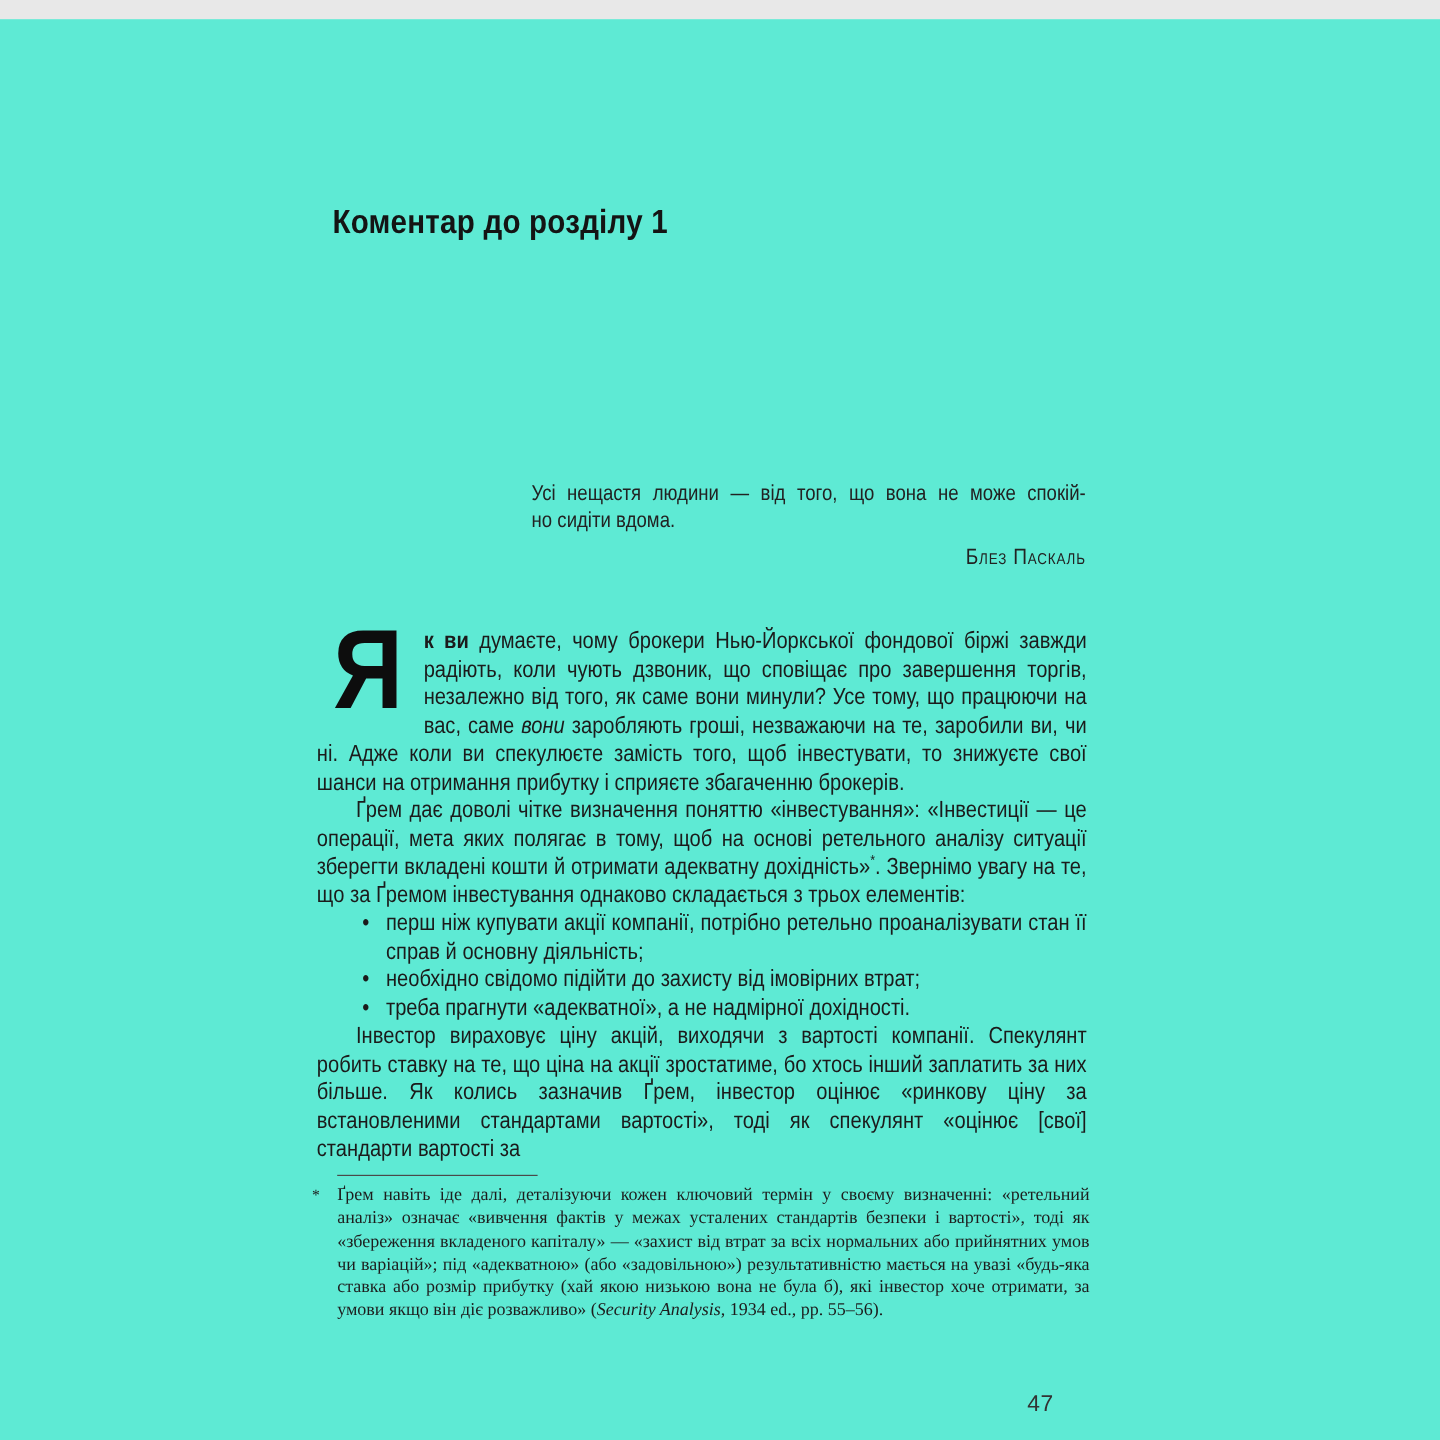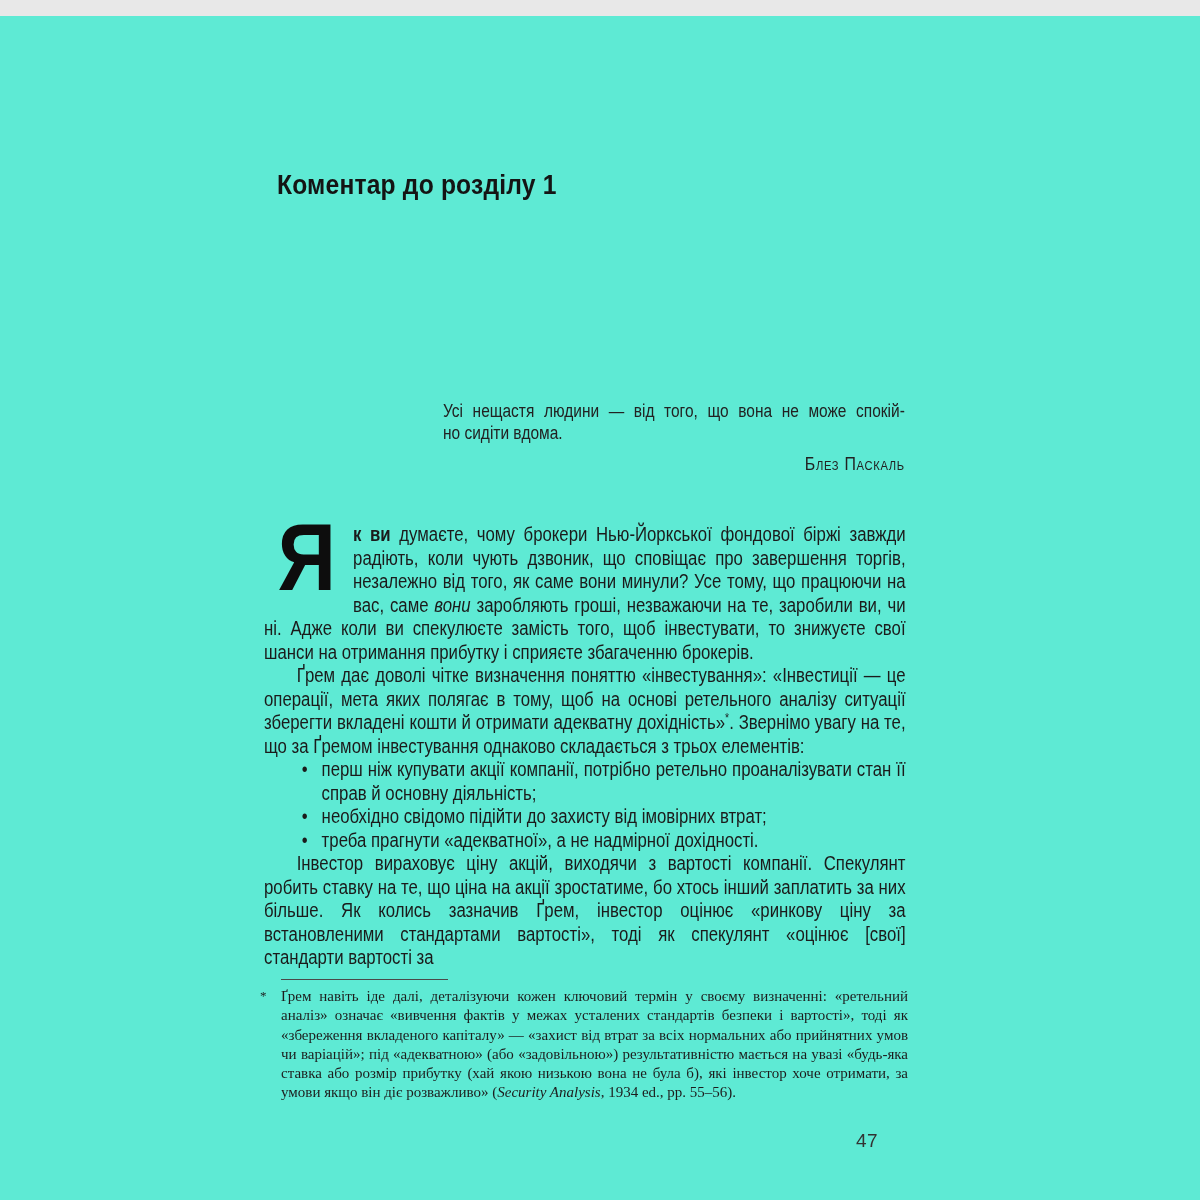--- a/index.html
+++ b/index.html
@@ -118,21 +118,21 @@
     left: 0;
     top: -1px;
     font-size: 13px;
     color: #1d1d1d;
   }
 
   
   .page-number {
     position: absolute;
     left: 856px;
-    top: 1114px;
+    top: 1144px;
     font-size: 19px;
     color: #333333;
     letter-spacing: 0.5px;
   }
 </style>
 </head>
 <body>
 
 <div class="page">
 

